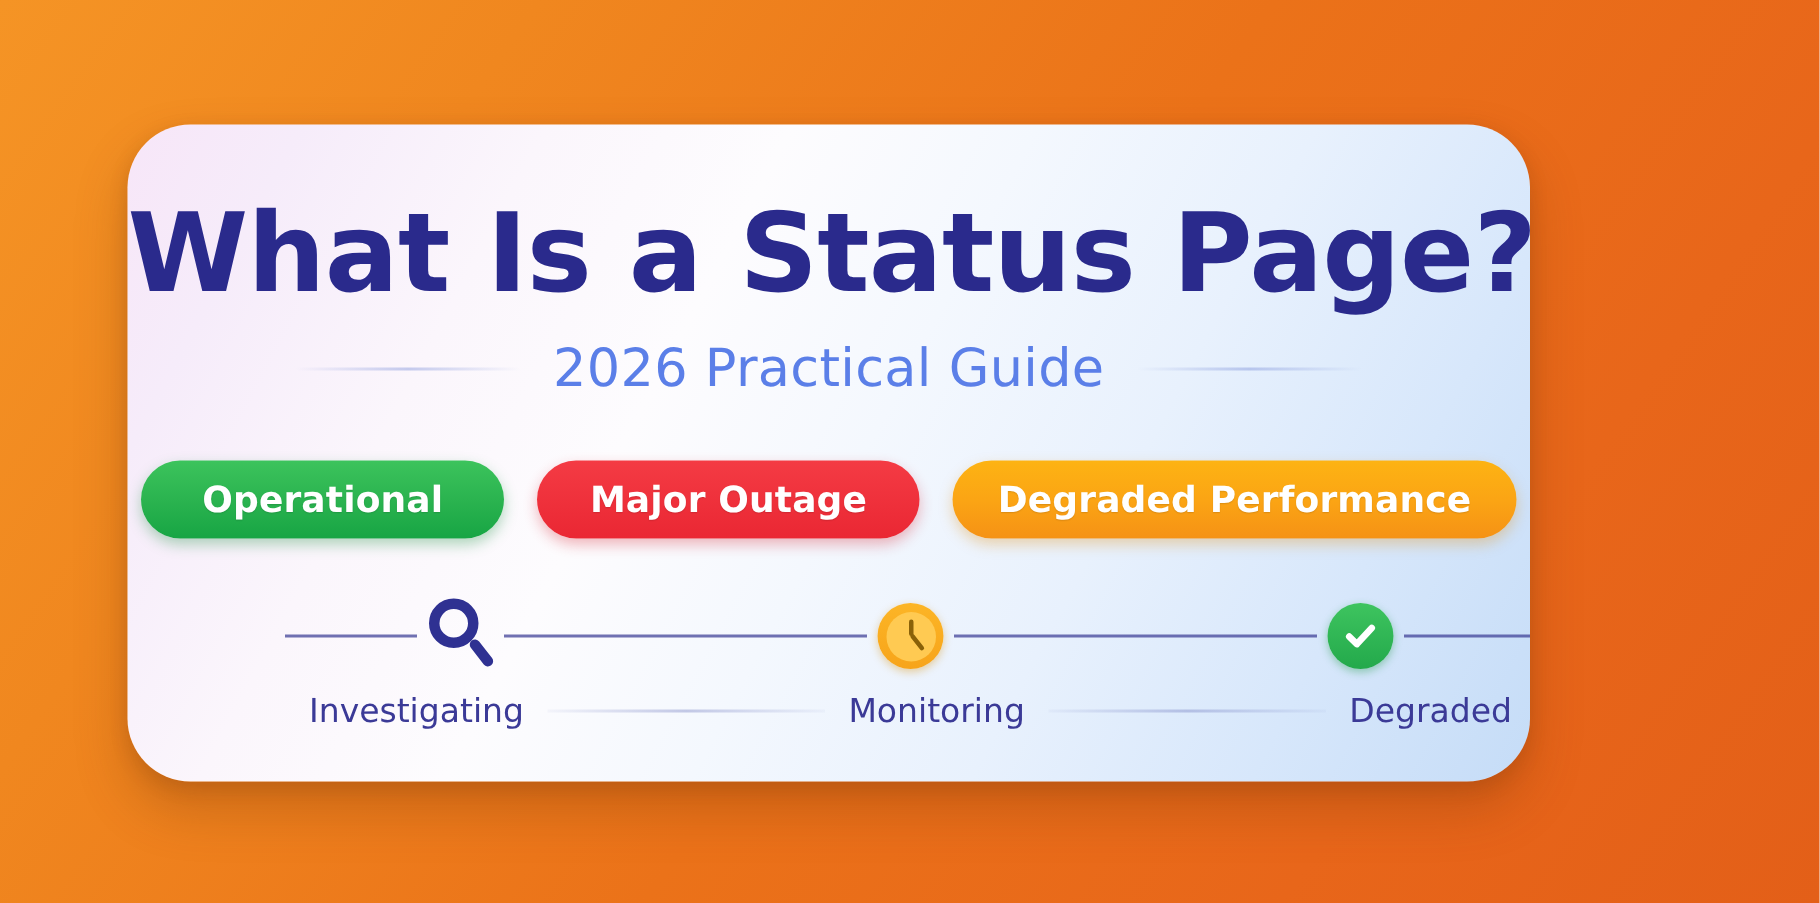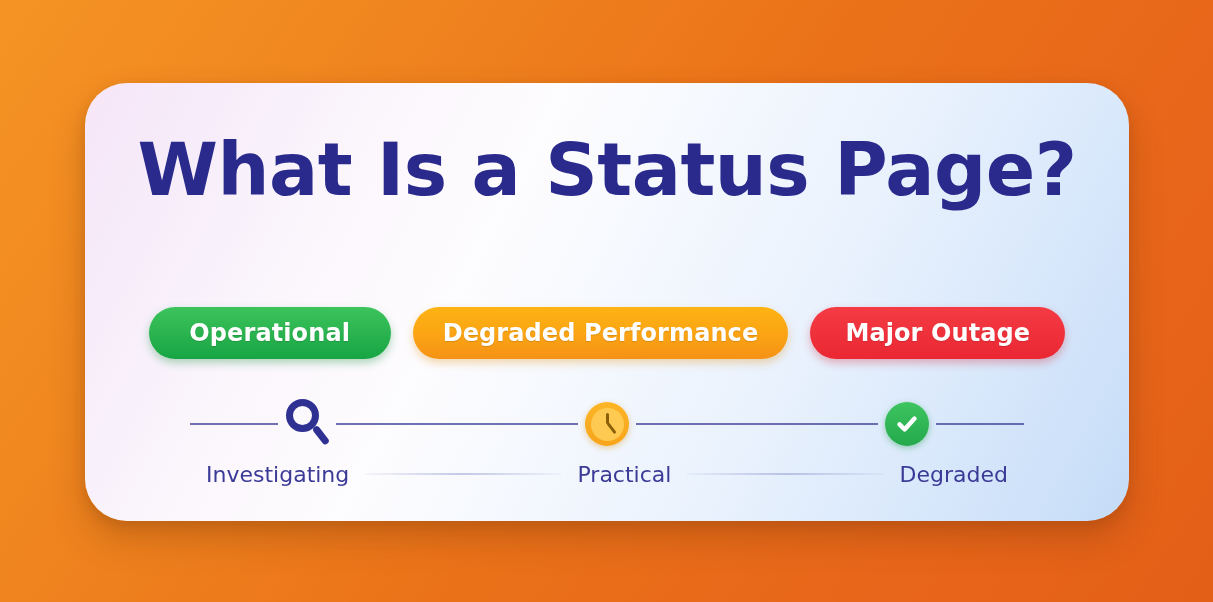--- a/index.html
+++ b/index.html
@@ -27,21 +27,21 @@
     position: relative;
     width: 1213px;
     height: 602px;
   }
 
   
   .card {
     position: absolute;
     left: 85px;
     top: 83px;
-    width: 1044px;
+    width: 935px;
     height: 438px;
     border-radius: 42px;
     background:
       linear-gradient(118deg,
         #f7e6f8 0%,
         #f6ecfa 10%,
         #fbf6fc 24%,
         #fdfcfe 38%,
         #f4f8fe 52%,
         #e8f1fd 68%,
@@ -283,25 +283,30 @@
 </style>
 </head>
 <body>
 
 <div id="stage">
 
   <div class="card">
 
     <h1 class="title">What Is a Status Page?</h1>
 
+    <div class="subtitle-row">
+      <div class="sub-rule"></div>
+      <div class="subtitle">2026 Practical Guide</div>
+      <div class="sub-rule"></div>
+    </div>
 
     <div class="pills">
       <div class="pill operational">Operational</div>
+      <div class="pill outage">Major Outage</div>
       <div class="pill degraded">Degraded Performance</div>
-      <div class="pill outage">Major Outage</div>
     </div>
 
     <div class="timeline">
 
       <div class="icon-row">
         <div class="conn edge"></div>
 
         <div class="icon-slot">
           <div class="icon-search">
             <div class="lens"></div>
@@ -330,21 +335,21 @@
           </div>
         </div>
 
         <div class="conn edge"></div>
       </div>
 
       <div class="label-row">
         <div class="label-pad"></div>
         <div class="label-slot">Investigating</div>
         <div class="label-conn"></div>
-        <div class="label-slot">Practical</div>
+        <div class="label-slot">Monitoring</div>
         <div class="label-conn"></div>
         <div class="label-slot">Degraded</div>
         <div class="label-pad"></div>
       </div>
 
     </div>
 
   </div>
 </div>
 

